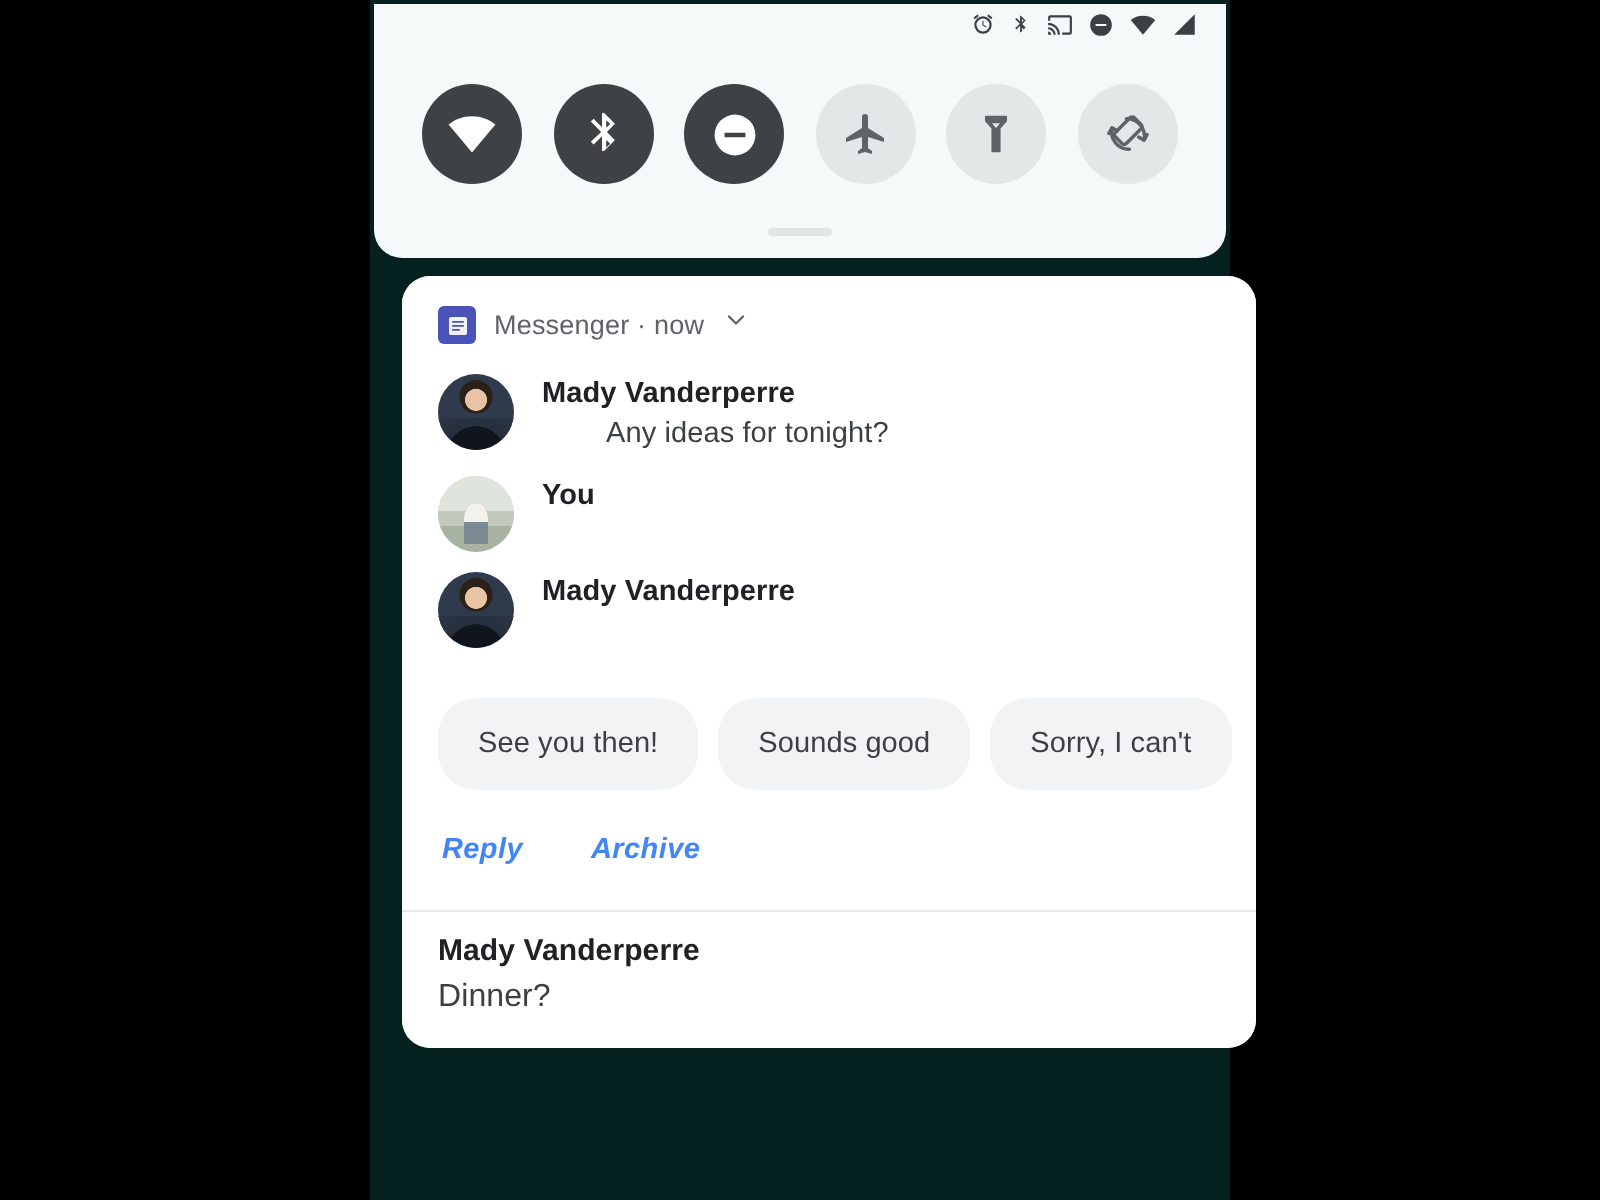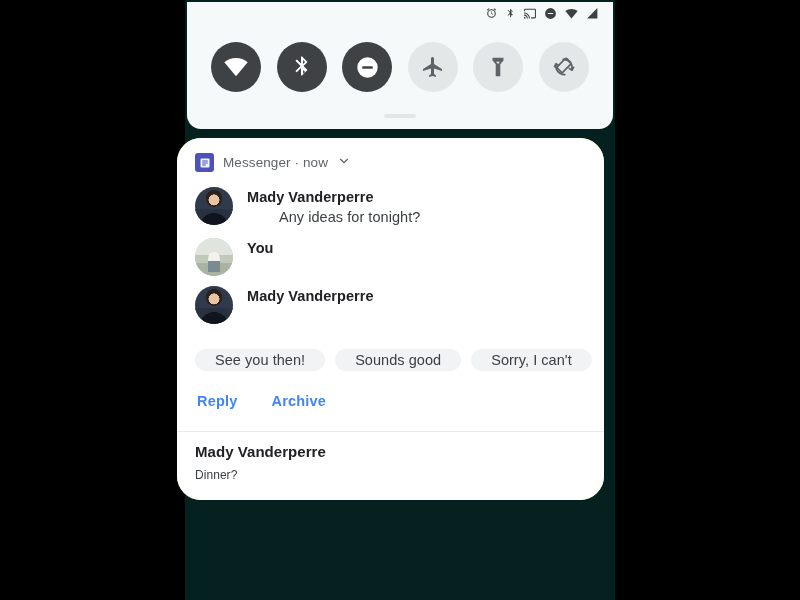--- a/index.html
+++ b/index.html
@@ -86,25 +86,25 @@
     bottom: 11px;
     width: 32px;
     height: 4px;
     border-radius: 3px;
     background: #e3e6e7;
   }
 
   
   #notif-stack {
     position: absolute;
-    left: 177px;
+    left: 201px;
     top: 138px;
     width: 427px;
     background: #bef264;
-    border-radius: 24px;
+    border-radius: 14px;
     overflow: hidden;
   }
 
   
   #messenger-card { padding: 0; background: #ffffff; }
 
   .notif-head {
     display: flex;
     align-items: center;
     gap: 9px;
@@ -199,21 +199,21 @@
   
   .chip-row {
     display: flex;
     gap: 10px;
     padding: 18px 16px 8px 18px;
   }
   .chip {
     background: #f1f3f4;
     border: none;
     border-radius: 19px;
-    height: 22px;
+    height: 46px;
     padding: 0 20px;
     font-family: "Liberation Sans", sans-serif;
     font-size: 14.5px;
     color: #3c4043;
     letter-spacing: .05px;
     white-space: nowrap;
     cursor: pointer;
   }
 
   
@@ -225,40 +225,41 @@
   .action-btn {
     background: none;
     border: none;
     font-family: "Liberation Sans", sans-serif;
     font-size: 14.5px;
     font-weight: bold;
     color: #4285f4;
     letter-spacing: .2px;
     cursor: pointer;
     padding: 4px 2px;
+    font-style: italic;
   }
 
   .divider {
     height: 1px;
     background: #e8eaed;
     margin: 0;
   }
 
   
   #gmail-card { padding-bottom: 14px; background: #ffffff; }
   .gm-body { padding: 8px 16px 0 18px; }
   .gm-sender {
     font-size: 15px;
     font-weight: bold;
     color: #202124;
     line-height: 24px;
     letter-spacing: .05px;
   }
   .gm-subject {
-    font-size: 12px;
+    font-size: 16px;
     color: #3c4043;
     line-height: 22px;
     letter-spacing: .05px;
   }
 </style>
 </head>
 <body>
 
 <div id="screen">
   <div id="shade"></div>

